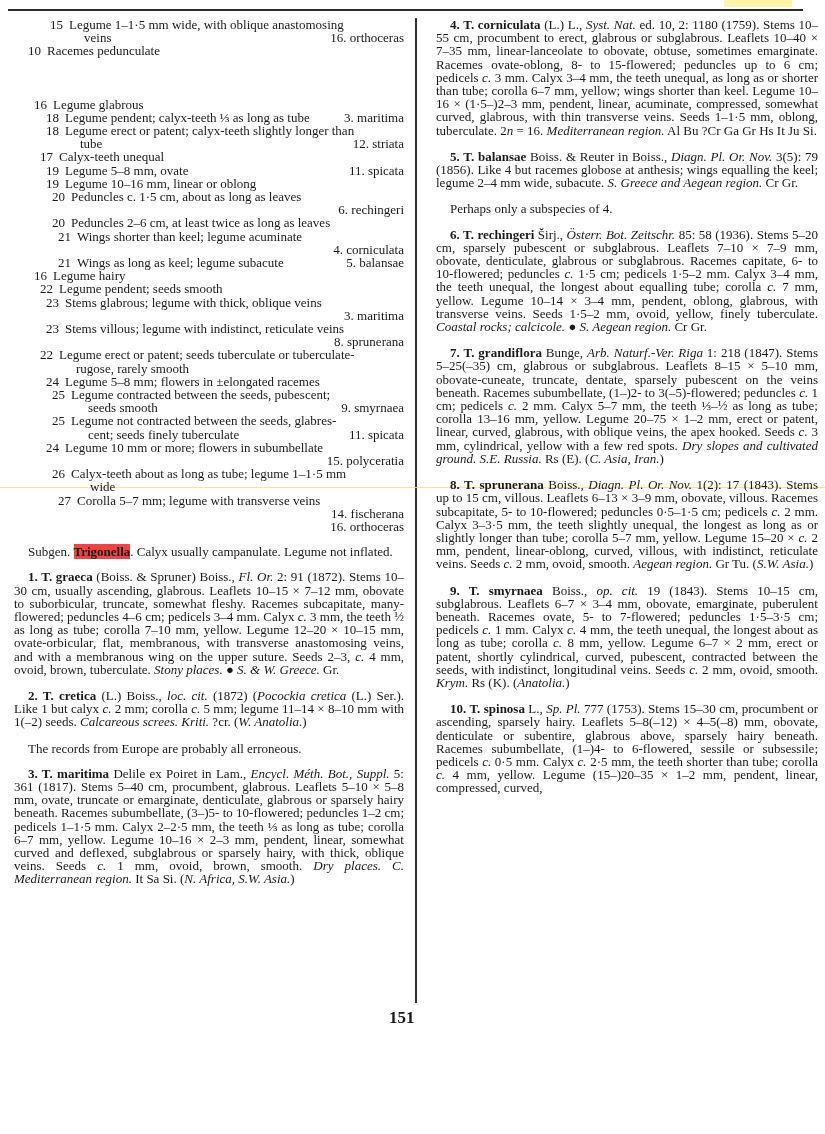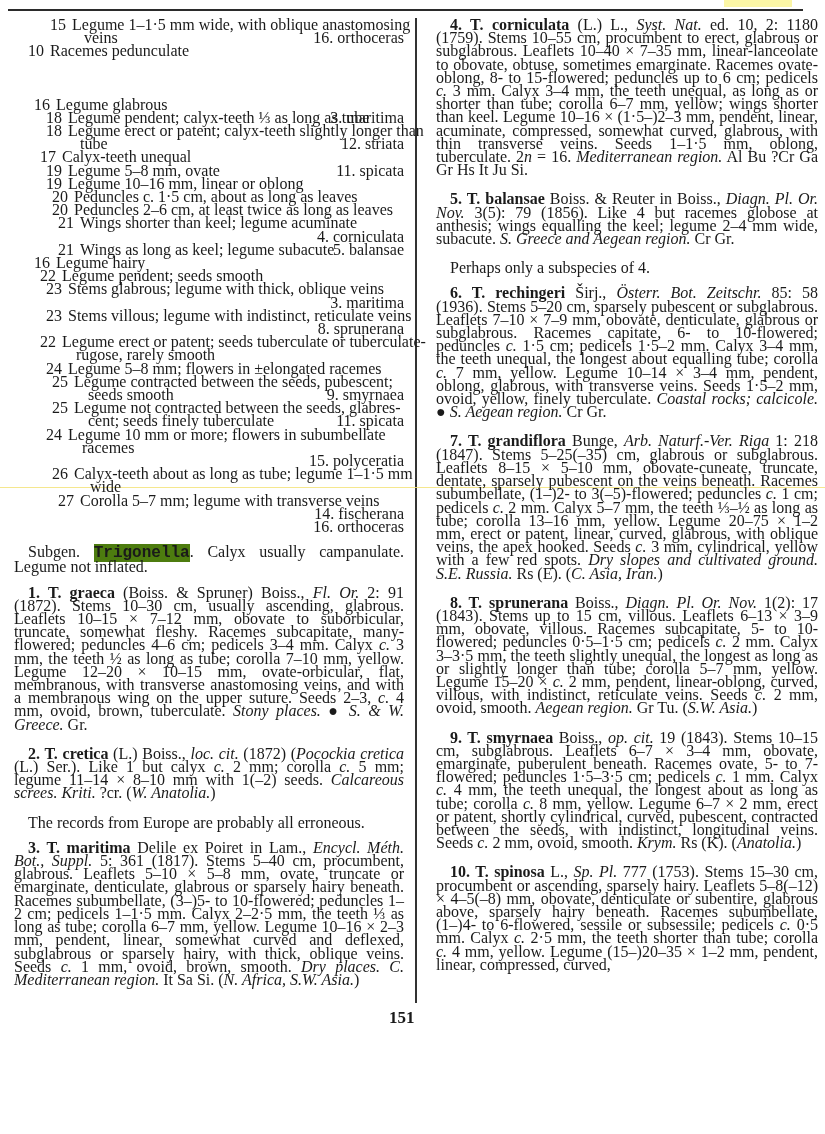--- a/index.html
+++ b/index.html
@@ -2,32 +2,32 @@
 <html><head>
   <meta charset="utf-8">
   <style>
     html, body { margin: 0; padding: 0; background: #ffffff; }
     body { width: 825px; height: 1134px; position: relative; overflow: hidden;
            font-family: "Liberation Serif", "DejaVu Serif", serif; color: #1a1a1a; }
     .top-highlight { position: absolute; left: 724px; top: 0; width: 68px; height: 7px; background: #fbf6a6; }
     .top-rule { position: absolute; left: 8px; top: 9px; width: 795px; height: 2px; background: #2b2b2b; }
     .col-divider { position: absolute; left: 415px; top: 18px; width: 2px; height: 985px; background: #333; }
     .seam { position: absolute; left: 0; top: 487px; width: 825px; height: 1px; background: #f3e37a; opacity: .85; }
-    .col { position: absolute; top: 18px; font-size: 16px; line-height: 13.2px; }
+    .col { position: absolute; top: 18px; font-size: 13px; line-height: 13.2px; }
     .left { left: 14px; width: 390px; }
     .right { left: 436px; width: 382px; }
     .key-line { position: relative; white-space: nowrap; }
     .key-line .num { display: inline-block; margin-right: 6px; }
     .key-line .txt { }
     .key-line .res { position: absolute; right: 0; font-weight: normal; }
     .para { text-align: justify; margin: 0; }
     .entry { margin-top: 12px; text-indent: 14px; text-align: justify; }
     .note { text-indent: 14px; margin-top: 0; }
     i { font-style: italic; }
-    .hl { background: #4d7c0f; font-family: Liberation Mono, monospace; }
+    .hl { background: #ef4444; }
     .page-number { position: absolute; left: 389px; top: 1008px; font-weight: bold; font-size: 17px; }
   </style>
 </head>
 <body>
 
 <div class="top-highlight"></div>
 <div class="top-rule"></div>
 <div class="col-divider"></div>
 <div class="seam"></div>
 
@@ -37,20 +37,23 @@
       <div class="key-line" style="padding-left: 70px; min-height: 13.2px;"><span class="txt">veins</span><span class="res">16. orthoceras</span></div>
       <div class="key-line" style="padding-left: 14px; min-height: 13.2px;"><span class="num">10</span><span class="txt">Racemes pedunculate</span></div>
       <div class="key-line" style="padding-left: 20px; min-height: 13.2px; margin-top: 40px;"><span class="num">16</span><span class="txt">Legume glabrous</span></div>
       <div class="key-line" style="padding-left: 32px; min-height: 13.2px;"><span class="num">18</span><span class="txt">Legume pendent; calyx-teeth ⅓ as long as tube</span><span class="res">3. maritima</span></div>
       <div class="key-line" style="padding-left: 32px; min-height: 13.2px;"><span class="num">18</span><span class="txt">Legume erect or patent; calyx-teeth slightly longer than</span></div>
       <div class="key-line" style="padding-left: 66px; min-height: 13.2px;"><span class="txt">tube</span><span class="res">12. striata</span></div>
       <div class="key-line" style="padding-left: 26px; min-height: 13.2px;"><span class="num">17</span><span class="txt">Calyx-teeth unequal</span></div>
       <div class="key-line" style="padding-left: 32px; min-height: 13.2px;"><span class="num">19</span><span class="txt">Legume 5–8 mm, ovate</span><span class="res">11. spicata</span></div>
       <div class="key-line" style="padding-left: 32px; min-height: 13.2px;"><span class="num">19</span><span class="txt">Legume 10–16 mm, linear or oblong</span></div>
       <div class="key-line" style="padding-left: 38px; min-height: 13.2px;"><span class="num">20</span><span class="txt">Peduncles c. 1·5 cm, about as long as leaves</span></div>
+      <div class="key-line" style="padding-left: 0px; min-height: 13.2px;">
+        <span class="res">6. rechingeri</span>
+      </div>
       <div class="key-line" style="padding-left: 38px; min-height: 13.2px;"><span class="num">20</span><span class="txt">Peduncles 2–6 cm, at least twice as long as leaves</span></div>
       <div class="key-line" style="padding-left: 44px; min-height: 13.2px;"><span class="num">21</span><span class="txt">Wings shorter than keel; legume acuminate</span></div>
       <div class="key-line" style="padding-left: 0px; min-height: 13.2px;">
         <span class="res">4. corniculata</span>
       </div>
       <div class="key-line" style="padding-left: 44px; min-height: 13.2px;"><span class="num">21</span><span class="txt">Wings as long as keel; legume subacute</span><span class="res">5. balansae</span></div>
       <div class="key-line" style="padding-left: 20px; min-height: 13.2px;"><span class="num">16</span><span class="txt">Legume hairy</span></div>
       <div class="key-line" style="padding-left: 26px; min-height: 13.2px;"><span class="num">22</span><span class="txt">Legume pendent; seeds smooth</span></div>
       <div class="key-line" style="padding-left: 32px; min-height: 13.2px;"><span class="num">23</span><span class="txt">Stems glabrous; legume with thick, oblique veins</span></div>
       <div class="key-line" style="padding-left: 0px; min-height: 13.2px;">
@@ -61,21 +64,20 @@
         <span class="res">8. sprunerana</span>
       </div>
       <div class="key-line" style="padding-left: 26px; min-height: 13.2px;"><span class="num">22</span><span class="txt">Legume erect or patent; seeds tuberculate or tuberculate-</span></div>
       <div class="key-line" style="padding-left: 62px; min-height: 13.2px;"><span class="txt">rugose, rarely smooth</span></div>
       <div class="key-line" style="padding-left: 32px; min-height: 13.2px;"><span class="num">24</span><span class="txt">Legume 5–8 mm; flowers in ±elongated racemes</span></div>
       <div class="key-line" style="padding-left: 38px; min-height: 13.2px;"><span class="num">25</span><span class="txt">Legume contracted between the seeds, pubescent;</span></div>
       <div class="key-line" style="padding-left: 74px; min-height: 13.2px;"><span class="txt">seeds smooth</span><span class="res">9. smyrnaea</span></div>
       <div class="key-line" style="padding-left: 38px; min-height: 13.2px;"><span class="num">25</span><span class="txt">Legume not contracted between the seeds, glabres-</span></div>
       <div class="key-line" style="padding-left: 74px; min-height: 13.2px;"><span class="txt">cent; seeds finely tuberculate</span><span class="res">11. spicata</span></div>
       <div class="key-line" style="padding-left: 32px; min-height: 13.2px;"><span class="num">24</span><span class="txt">Legume 10 mm or more; flowers in subumbellate</span></div>
-      <div class="key-line" style="padding-left: 68px; min-height: 13.2px;"><span class="txt">racemes</span></div>
       <div class="key-line" style="padding-left: 0px; min-height: 13.2px;">
         <span class="res">15. polyceratia</span>
       </div>
       <div class="key-line" style="padding-left: 38px; min-height: 13.2px;"><span class="num">26</span><span class="txt">Calyx-teeth about as long as tube; legume 1–1·5 mm</span></div>
       <div class="key-line" style="padding-left: 76px; min-height: 13.2px;"><span class="txt">wide</span></div>
       <div class="key-line" style="padding-left: 44px; min-height: 13.2px;"><span class="num">27</span><span class="txt">Corolla 5–7 mm; legume with transverse veins</span></div>
       <div class="key-line" style="padding-left: 0px; min-height: 13.2px;">
         <span class="res">14. fischerana</span>
       </div>
       <div class="key-line" style="padding-left: 0px; min-height: 13.2px;">

